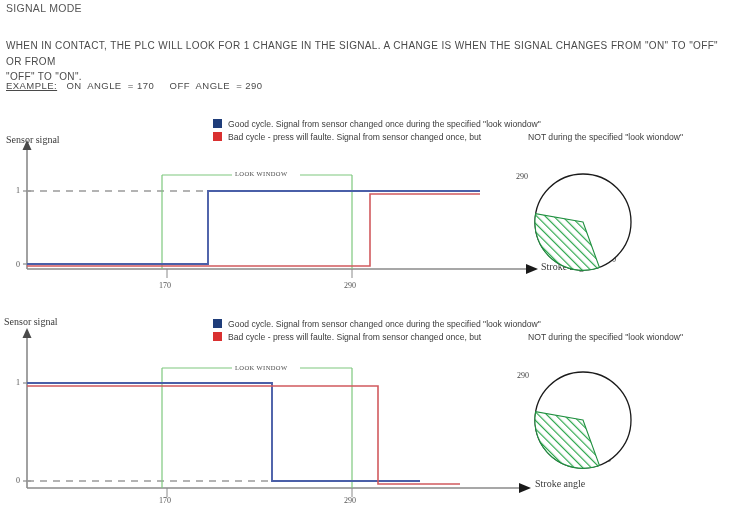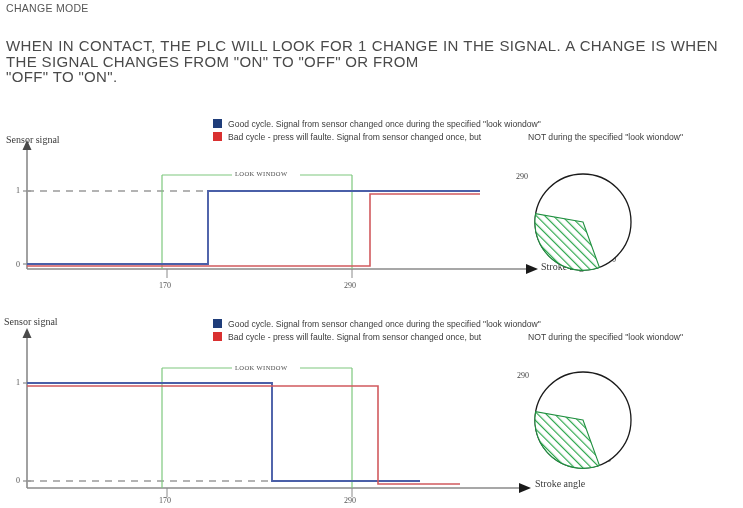--- a/index.html
+++ b/index.html
@@ -14,21 +14,21 @@
   .page{position:absolute;left:0;top:0;width:743px;height:508px;}
 
   
   #title{
     position:absolute;left:6px;top:2px;
     font-size:10.5px;letter-spacing:.3px;color:#555;
     white-space:nowrap;
   }
   #para{
     position:absolute;left:6px;top:38px;width:712px;
-    font-size:15px;line-height:15.5px;color:#4a4a4a;
+    font-size:10px;line-height:15.5px;color:#4a4a4a;
     letter-spacing:.35px;
     text-align:justify;
   }
   #para .l2{display:block;}
   #example{
     position:absolute;left:6px;top:80px;
     font-size:9.5px;letter-spacing:.45px;color:#4a4a4a;
     white-space:pre;
   }
   #example .u{text-decoration:underline;}
@@ -66,27 +66,28 @@
     position:absolute;font-family:"Liberation Serif", serif;
     font-size:6.5px;letter-spacing:.4px;color:#4a4a4a;
     background:#fff;padding:0 3px;white-space:nowrap;
   }
 </style>
 </head>
 <body>
 
 <div class="page">
 
-  <div id="title">CHANGE MODE</div>
+  <div id="title">SIGNAL MODE</div>
 
   <div id="para">
     <span class="l1">WHEN IN   CONTACT,   THE  PLC  WILL  LOOK   FOR  1 CHANGE   IN THE  SIGNAL.  A CHANGE   IS WHEN  THE  SIGNAL  CHANGES   FROM  "ON"  TO  "OFF"  OR FROM</span>
     <span class="l2">"OFF"   TO  "ON".</span>
   </div>
 
+  <div id="example"><span class="u">EXAMPLE:</span><span>   ON  ANGLE  = 170     OFF  ANGLE  = 290</span></div>
 
   <div class="chart" id="chart1">
 
     <div class="legend" style="left:213px;top:-12px;">
       <div class="row">
         <span class="sw good"></span><span>Good   cycle.  Signal  from  sensor  changed   once during  the  specified "look  wiondow"</span>
       </div>
       <div class="row">
         <span class="sw bad"></span><span>Bad cycle - press will faulte. Signal from sensor changed once, but</span>
         <span class="tail" style="left:315px;top:0;">NOT  during  the  specified "look  wiondow"</span>

